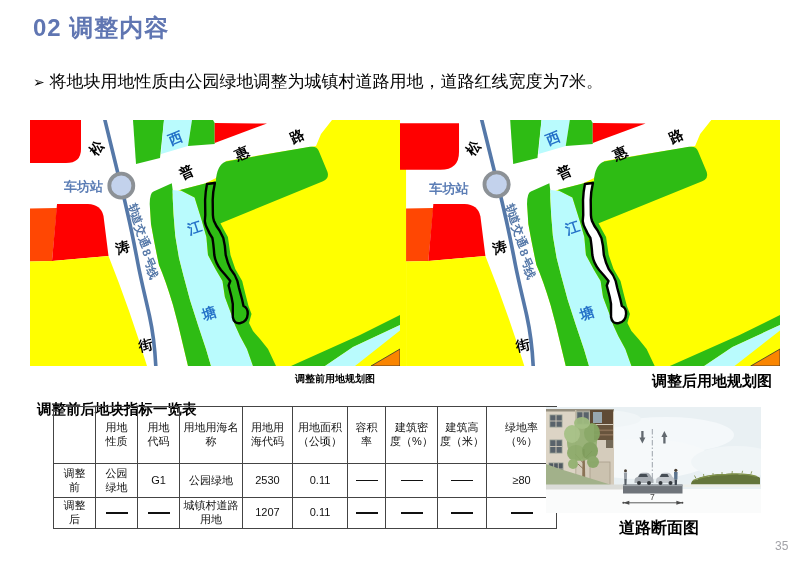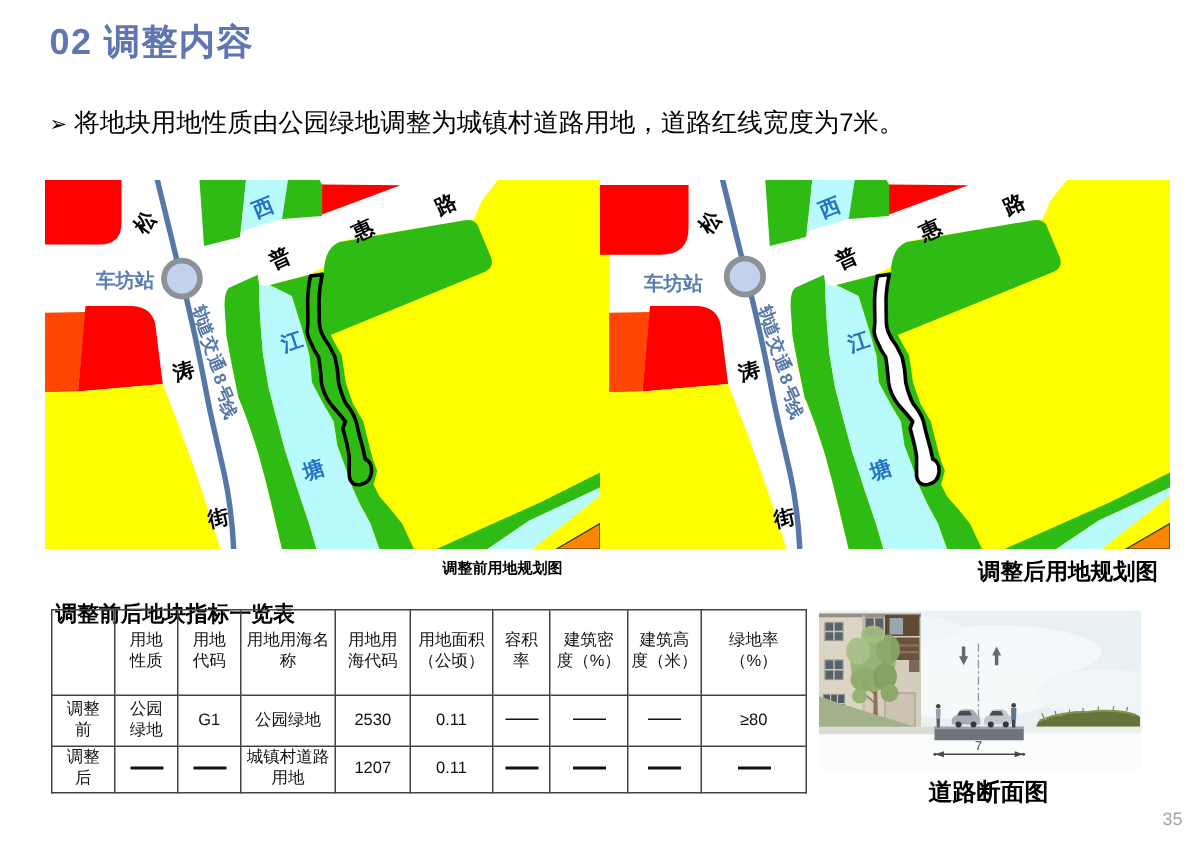--- a/index.html
+++ b/index.html
@@ -1,20 +1,20 @@
 <!DOCTYPE html>
 <html><head>
 <meta charset="utf-8">
 <style>
 * { margin:0; padding:0; box-sizing:border-box; }
 html,body { width:800px; height:566px; background:#fff; font-family:"Liberation Sans", sans-serif; overflow:hidden; }
 .abs { position:absolute; }
 #page { position:relative; width:800px; height:566px; background:#fff; }
 .dash { display:inline-block; width:22px; height:1.5px; background:#111; vertical-align:middle; }
-table { border-collapse:collapse; table-layout:fixed; }
+table { border-collapse:collapse; table-layout:fixed;margin-left:19px; }
 td { border:1px solid #444; text-align:center; vertical-align:middle; font-size:11px; color:#111; line-height:1.25; padding:0; }
 </style>
 </head>
 <body>
 <div id="page">
 
 <div class="abs" style="left:33px; top:12px; font-size:24px; font-weight:bold; color:#6076B2; letter-spacing:1px;">02 调整内容</div>
 
 <div class="abs" style="left:33px; top:70px; font-size:17px; color:#000;"><span style="font-size:14px;">➢</span>&nbsp;将地块用地性质由公园绿地调整为城镇村道路用地，道路红线宽度为7米。</div>
 

